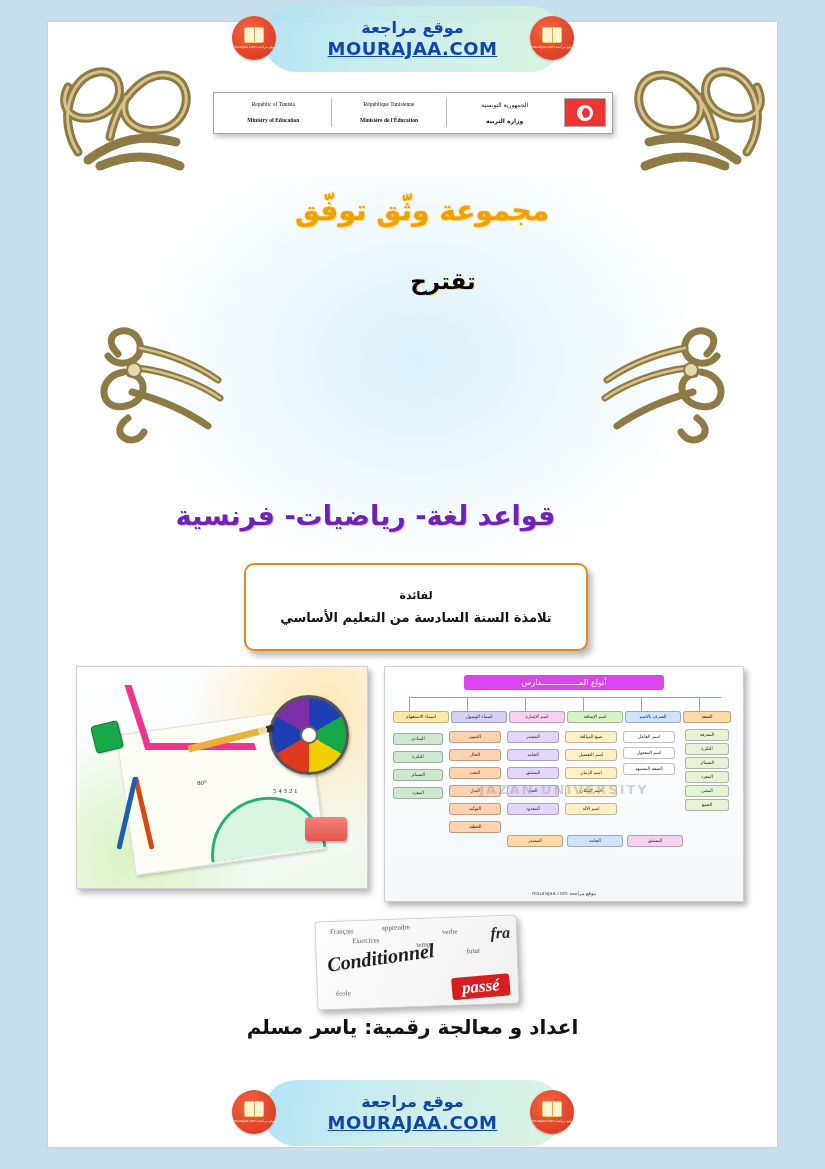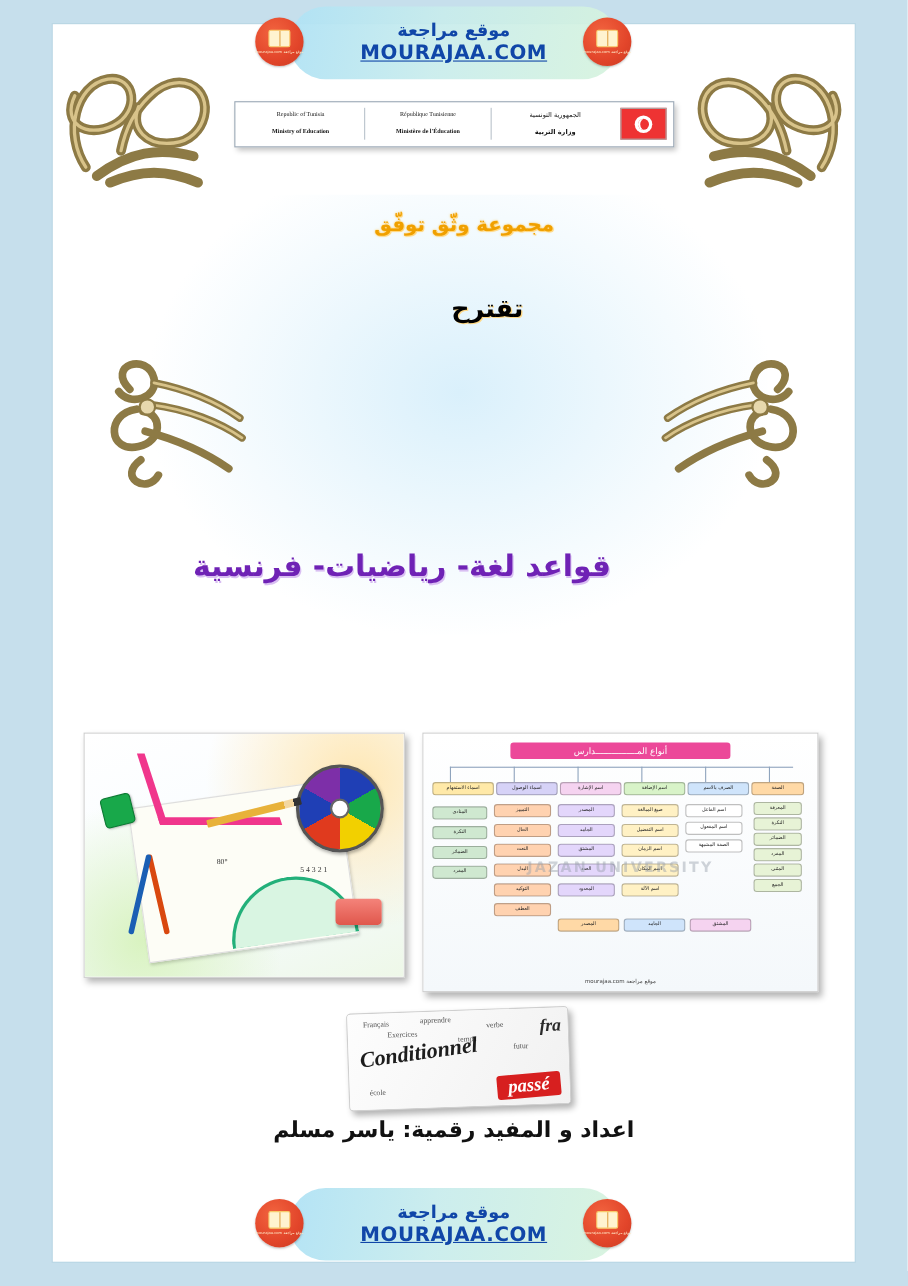--- a/index.html
+++ b/index.html
@@ -171,21 +171,21 @@
     left: 90px; top: 155px;
     width: 560px; height: 400px;
     background: radial-gradient(ellipse at 50% 45%, rgba(205,235,250,.75) 0%, rgba(225,243,252,.45) 45%, rgba(255,255,255,0) 72%);
     z-index: 2;
   }
 
   
   .t-group {
     position: absolute; top: 172px; left: 0; width: 748px;
     text-align: center; z-index: 10;
-    font-size: 18px; font-weight: bold;
+    font-size: 28px; font-weight: bold;
     color: #f0a000;
     letter-spacing: 2px;
     text-shadow: 1px 1px 0 #ffd986, 0 0 2px #ffbb33;
   }
   .t-offer {
     position: absolute; top: 246px; left: 0; width: 790px;
     text-align: center; z-index: 10;
     font-size: 23px; font-weight: bold;
     color: #000000;
     text-shadow: 1px 1px 0 #ffd986;
@@ -333,21 +333,21 @@
   }
 
   .map-bg {
     position: absolute; inset: 0;
     background: linear-gradient(180deg,#ffffff 0%, #f4f8fb 100%);
   }
   .map-title {
     position: absolute; left: 50%; transform: translateX(-50%);
     top: 8px;
     width: 200px; height: 15px;
-    background: #ec4899;
+    background: #d946ef;
     border-radius: 3px;
     color: #fff; font-size: 8px; line-height: 15px; text-align: center;
   }
   .map-node {
     position: absolute;
     border-radius: 3px;
     font-size: 4.5px;
     line-height: 10px;
     text-align: center;
     color: #222;
@@ -488,20 +488,24 @@
         <div class="disc"></div>
         <div class="crs"></div>
         <div class="star">★</div>
       </div>
     </div>
 
     <div class="t-group">مجموعة وثّق توفّق</div>
     <div class="t-offer">تقترح</div>
     <div class="t-subjects">قواعد لغة- رياضيات- فرنسية</div>
 
+    <div class="aud-box">
+      <div class="aud-l1">لفائدة</div>
+      <div class="aud-l2">تلامذة السنة السادسة من التعليم الأساسي</div>
+    </div>
 
     <div class="card card-geo">
       <div class="geo-bg"></div>
       <div class="paper"></div>
       <div class="tri-pink"></div>
       <div class="wheel"></div>
       <div class="dice"></div>
       <div class="prot"></div>
       <div class="pencil"></div>
       <div class="compass">
@@ -581,21 +585,21 @@
       <div class="fr-word" style="left:126px;top:10px;">verbe</div>
       <div class="fr-word" style="left:36px;top:16px;">Exercices</div>
       <div class="fr-word" style="left:100px;top:22px;">temps</div>
       <div class="fr-word" style="left:150px;top:30px;">futur</div>
       <div class="fr-word" style="left:18px;top:68px;">école</div>
       <div class="fr-cond">Conditionnel</div>
       <div class="fr-word" style="right:6px;top:8px;font-size:16px;font-weight:bold;color:#2a2a2a;font-style:italic;">fra</div>
       <div class="fr-passe">passé</div>
     </div>
 
-    <div class="credit">اعداد و المفيد رقمية: ياسر مسلم</div>
+    <div class="credit">اعداد و معالجة رقمية: ياسر مسلم</div>
 
   </div>
 
   <div class="wm wm-top">
     <div class="wm-l1">موقع مراجعة</div>
     <div class="wm-l2">MOURAJAA.COM</div>
   </div>
   <div class="wm-badge badge-tl">
     <div class="bk"></div>
     <div class="bt">موقع مراجعة mourajaa.com</div>

